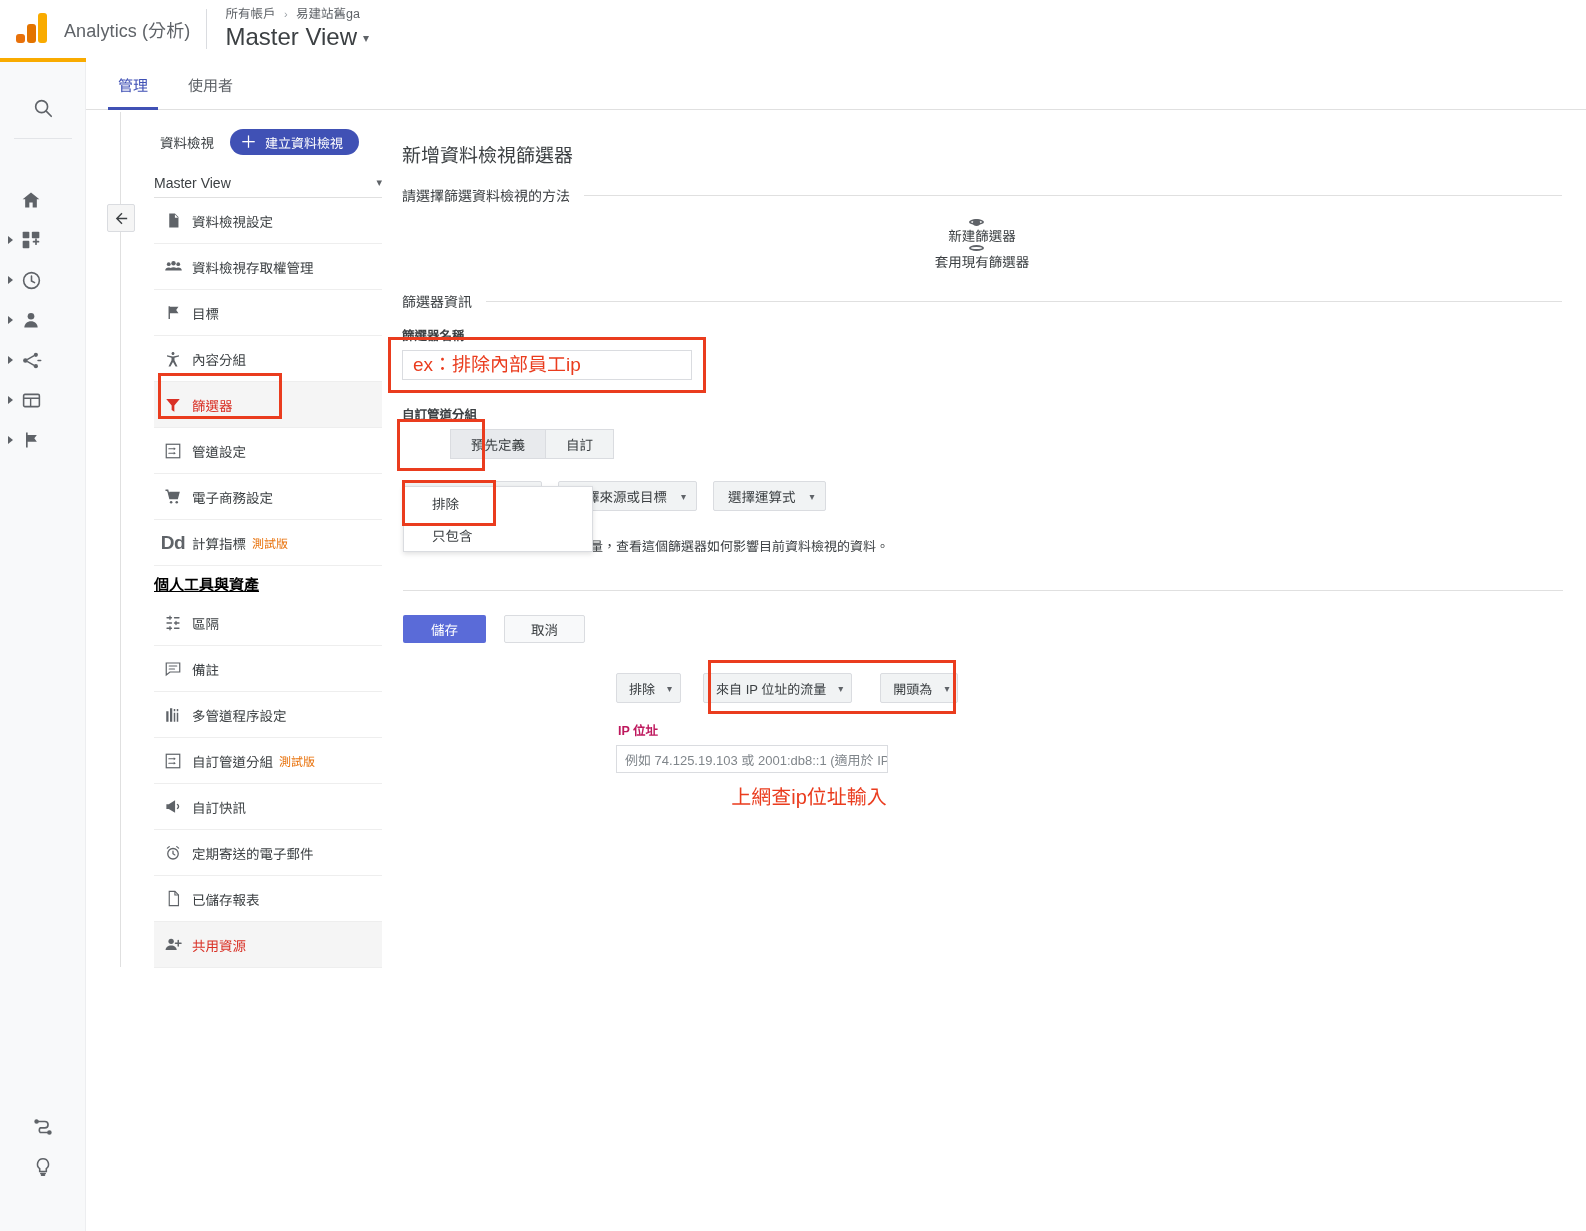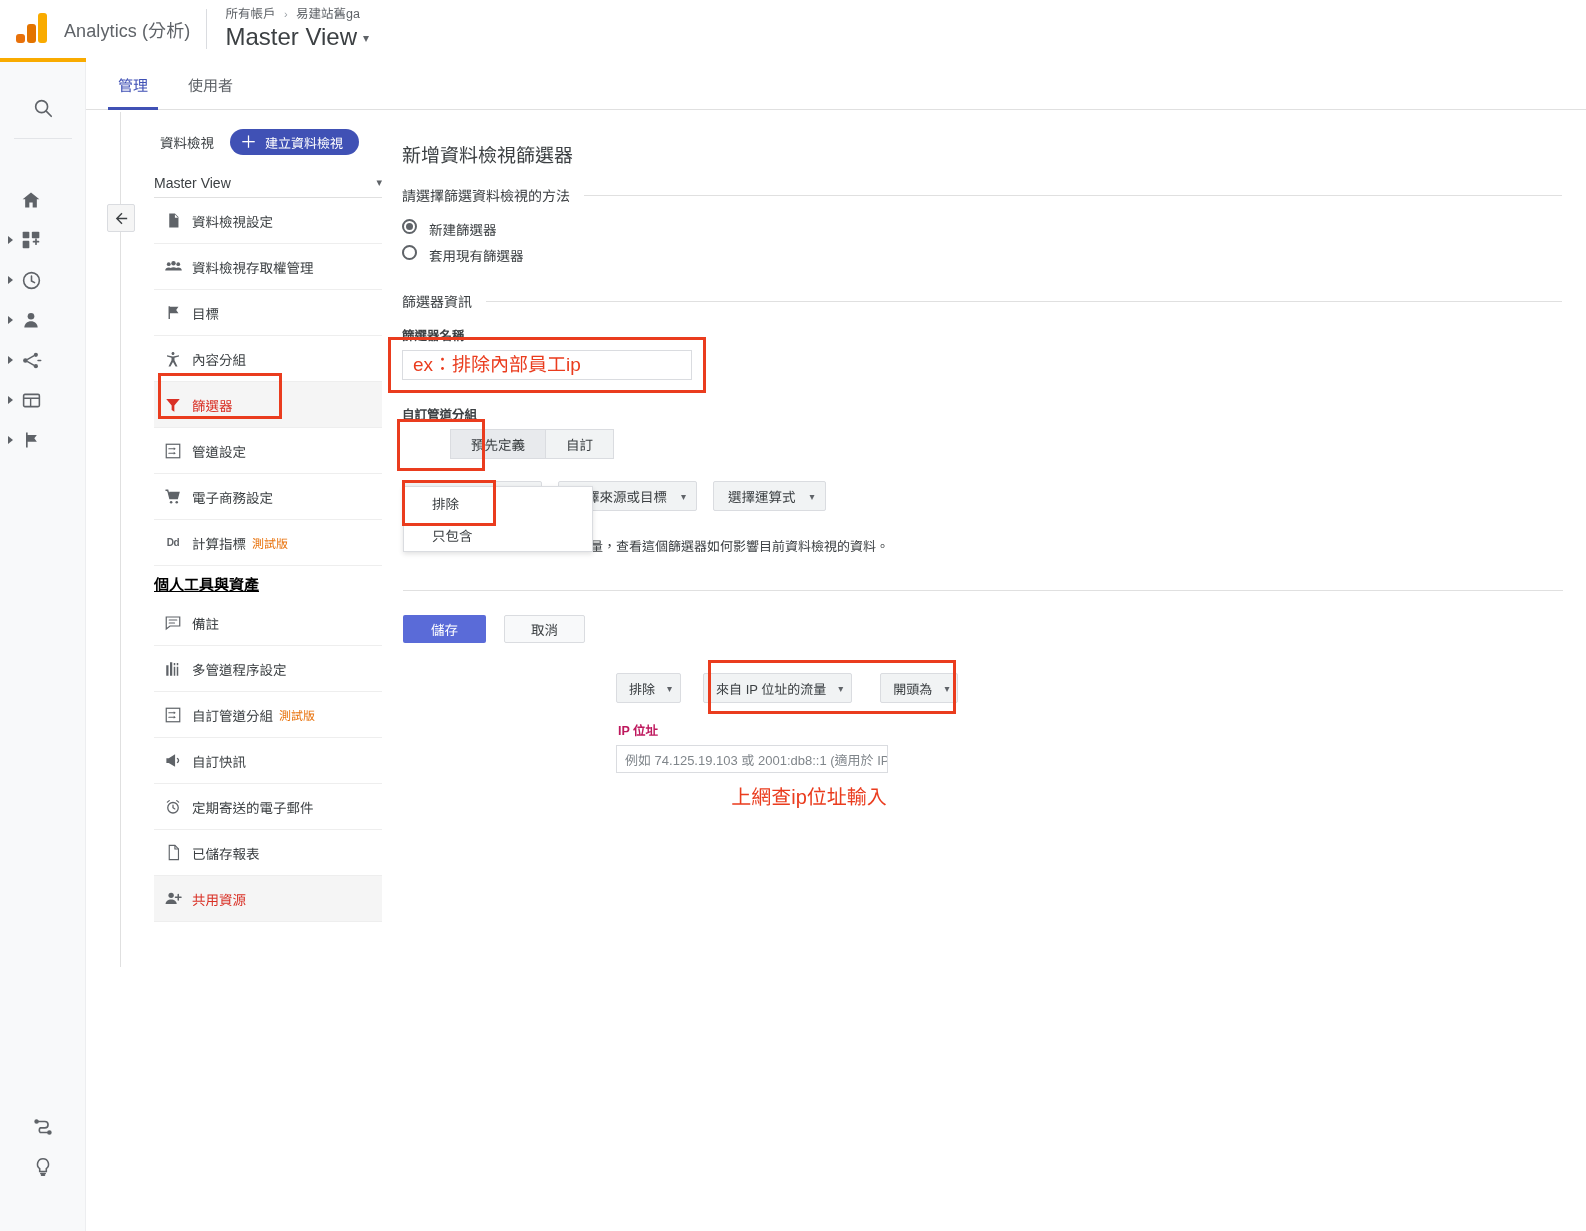--- a/index.html
+++ b/index.html
@@ -100,41 +100,41 @@
   }
   .view-select .caret { font-size:11px; color:#5F6368; }
 
   .menu { margin-top:0; }
   .menu-item {
     height:46px; display:flex; align-items:center;
     border-bottom:1px solid #EEEEEE; cursor:pointer; position:relative;
   }
   .menu-item .mi-icon {
     width:38px; min-width:38px; display:flex; align-items:center; justify-content:center;
-    color:#5F6368; font-size:10px;
+    color:#5F6368; font-size:19px;
   }
   .menu-item .mi-label { font-size:13.5px; color:#3C4043; white-space:nowrap; }
   .menu-item .beta { color:#E8710A; font-size:12px; margin-left:6px; }
   .menu-item.selected { background:#F5F5F5; }
   .menu-item.selected .mi-label { color:#D93025; }
   .menu-item.red .mi-label { color:#D93025; }
   .section-head {
     height:34px; display:flex; align-items:flex-end; padding-bottom:6px;
     font-size:15px; color:#000000; font-weight:bold;text-decoration:underline;
   }
   .dd-icon { font-weight:bold; font-size:13px; color:#5F6368; letter-spacing:-0.5px; }
 
   
   .main { position:absolute; left:402px; top:140px; width:1160px; }
   .main-title { font-size:19px; color:#3C4043; font-weight:400; margin:0 0 18px 0; }
   .legend-row { display:flex; align-items:center; margin-bottom:14px; }
   .legend-row .lg-text { font-size:14px; color:#3C4043; white-space:nowrap; }
   .legend-row .lg-rule { flex:1; height:1px; background:#E0E0E0; margin-left:14px; }
 
-  .radio-row { display:flex; align-items:flex-start; height:26px; }
+  .radio-row { display:flex; align-items:center; height:26px;flex-direction:column; }
   .radio {
     width:15px; height:15px; border-radius:50%; border:2px solid #5F6368;
     margin-right:12px; position:relative; box-sizing:border-box; cursor:pointer;
   }
   .radio.on { border-color:#5F6368; }
   .radio.on:after {
     content:''; position:absolute; left:50%; top:50%; width:7px; height:7px;
     margin:-3.5px 0 0 -3.5px; border-radius:50%; background:#5F6368;
   }
   .radio-label { font-size:13.5px; color:#3C4043; }
@@ -432,20 +432,29 @@
       <div class="menu-item">
         <span class="mi-icon dd-icon">Dd</span>
         <span class="mi-label">計算指標</span>
         <span class="beta">測試版</span>
       </div>
 
       <div class="section-head">個人工具與資產</div>
 
       <div class="menu-item">
         <span class="mi-icon">
+          <svg width="18" height="18" viewBox="0 0 24 24" fill="none" stroke="#5F6368" stroke-width="1.7" stroke-linecap="round">
+            <path d="M4 5h6M4 12h6M4 19h6M14 5h6M14 12h6M14 19h6"></path>
+            <path d="M8 3v4M8 17v4M16 10v4"></path>
+          </svg>
+        </span>
+        <span class="mi-label">區隔</span>
+      </div>
+      <div class="menu-item">
+        <span class="mi-icon">
           <svg width="18" height="18" viewBox="0 0 24 24" fill="none" stroke="#5F6368" stroke-width="1.6">
             <path d="M3 4h18v12H8l-5 4z"></path>
               <path d="M7 8h10M7 12h7" stroke-linecap="round"></path>
           </svg>
         </span>
         <span class="mi-label">備註</span>
       </div>
       <div class="menu-item">
         <span class="mi-icon">
           <svg width="18" height="18" viewBox="0 0 24 24" fill="#5F6368">

